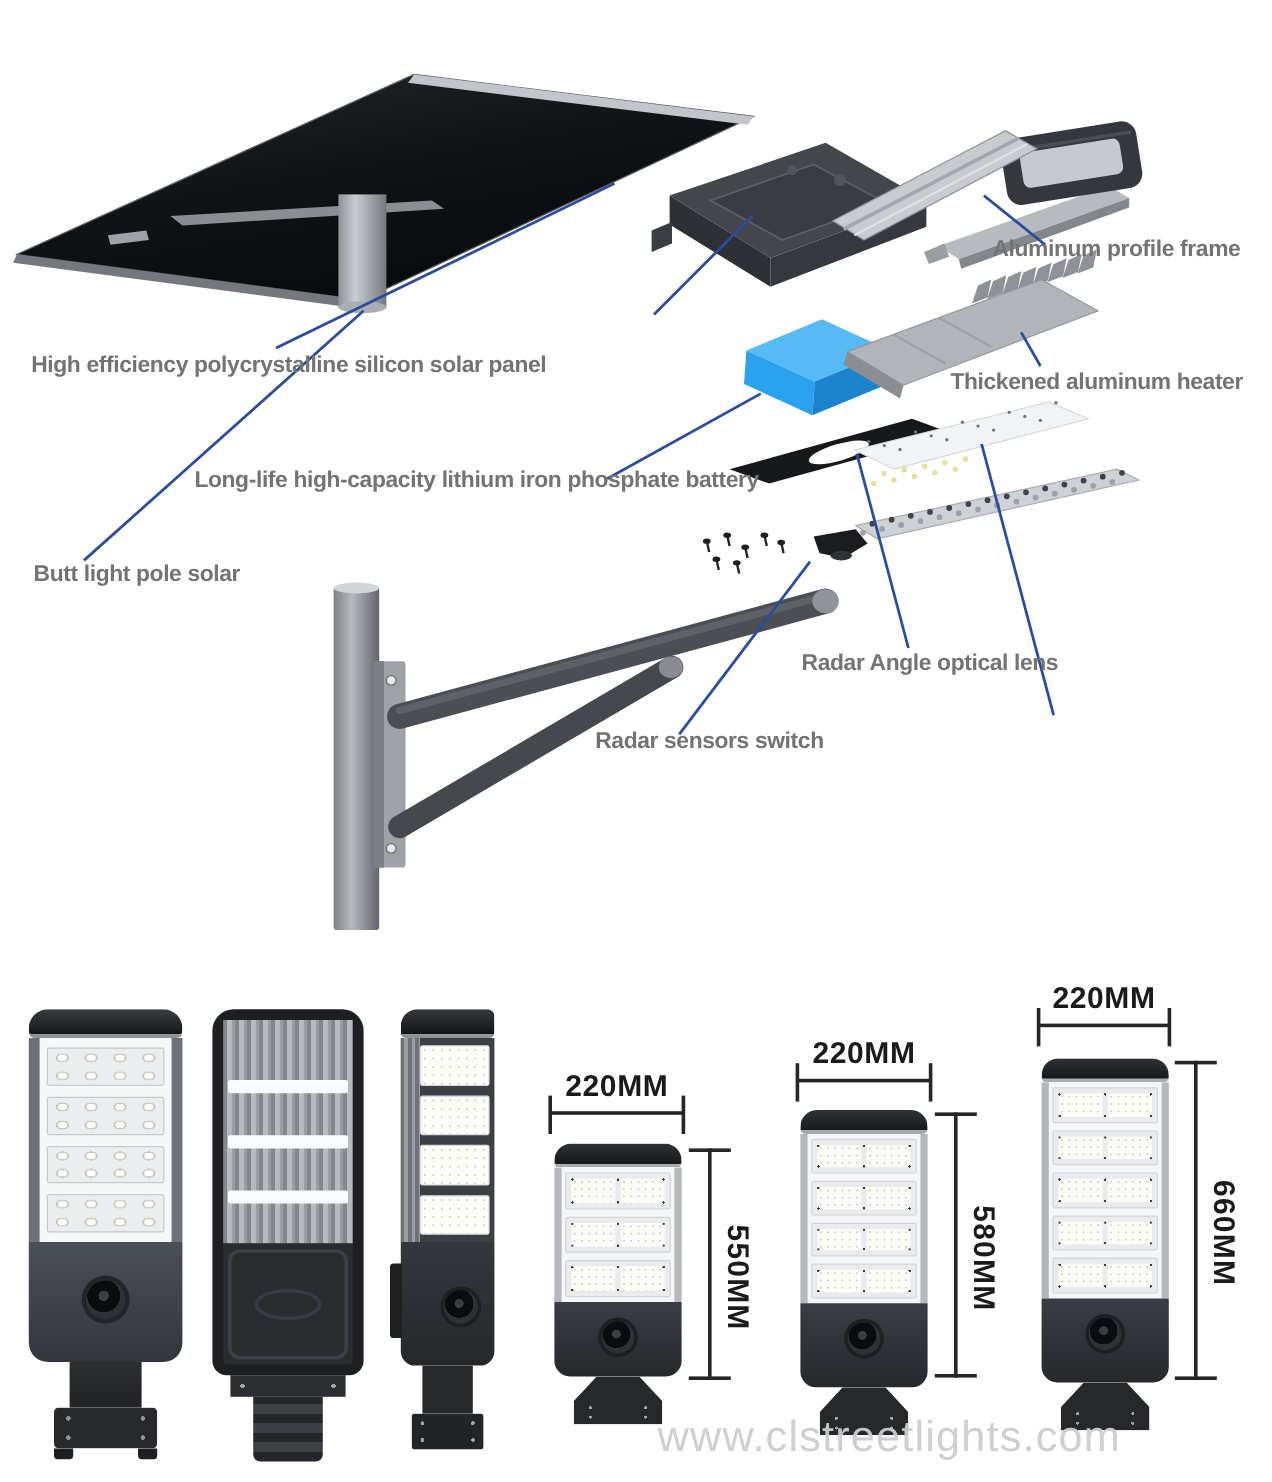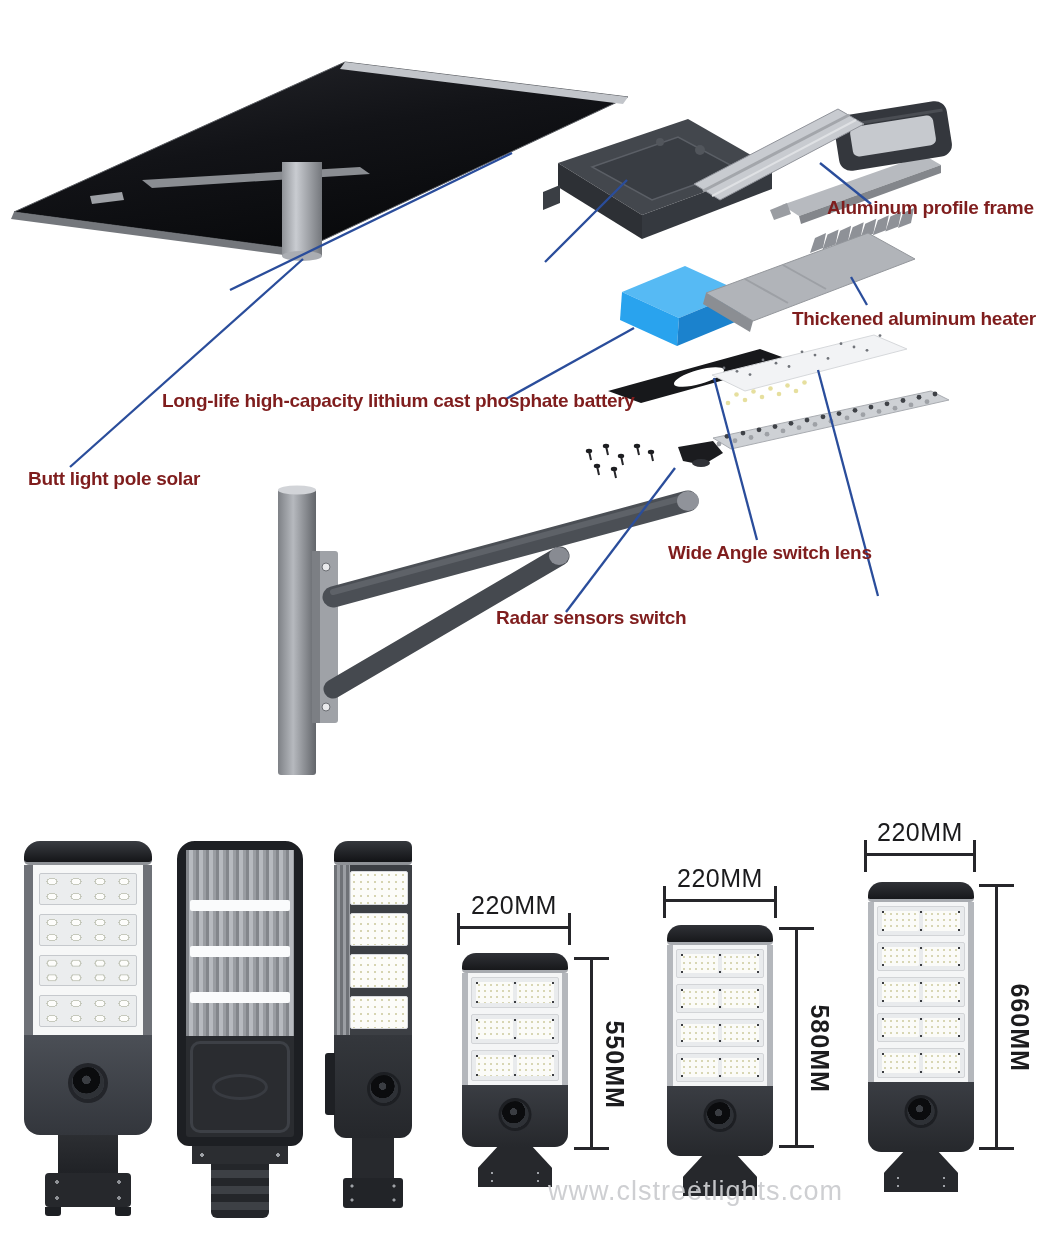--- a/index.html
+++ b/index.html
@@ -2,21 +2,21 @@
 <html><head>
 <meta charset="utf-8">
 <style>
   * { box-sizing: border-box; margin: 0; padding: 0; }
   html,body { background:#fff; }
   body { font-family: "Liberation Sans", sans-serif; }
   #stage { position:relative; width:1060px; height:1235px; background:#ffffff; overflow:hidden; margin:0 auto; }
   #exploded { position:absolute; left:0; top:0; }
 
   
-  .lbl { position:absolute; font-size:19px; font-weight:600; color:#7f1d1d; letter-spacing:-0.3px; white-space:nowrap; z-index:3; }
+  .lbl { position:absolute; font-size:19px; font-weight:600; color:#737373; letter-spacing:-0.3px; white-space:nowrap; z-index:3; }
 
   
   .plamp,.blamp,.slamp,.dlamp { position:absolute; z-index:1; }
   .pcap { height:24px; background:linear-gradient(#3a3d42,#141518); border-radius:16px 16px 5px 5px; border-bottom:3px solid #8e9196; }
   .pbody { display:flex; flex-direction:column; gap:9px; padding:8px 0; background:#f6f7f7;
            border-left:9px solid #6e7177; border-right:9px solid #6e7177; }
   .pmodule { flex:1; margin:0 6px; background-color:#ebedee; border:1px solid #c6c9cd; border-radius:2px;
              background-image: radial-gradient(ellipse 9px 6px at 50% 50%, #fdfdfb 0 44%, #c6c9bd 45% 62%, rgba(0,0,0,0) 63%);
              background-size:25% 50%; }
   .phousing { background:linear-gradient(#4b4f56,#33363c); border-radius:0 0 16px 16px; position:relative; }
@@ -88,32 +88,32 @@
   .dtail { margin:0 auto; width:74px; height:40px; background:#26282c;
            clip-path:polygon(26% 0,74% 0,100% 52%,100% 100%,0 100%,0 52%); position:relative;
            background-image:
              radial-gradient(circle 2px at 14px 26px,#9fa2a7 60%,transparent 66%),
              radial-gradient(circle 2px at calc(100% - 14px) 26px,#9fa2a7 60%,transparent 66%),
              radial-gradient(circle 2px at 14px calc(100% - 6px),#9fa2a7 60%,transparent 66%),
              radial-gradient(circle 2px at calc(100% - 14px) calc(100% - 6px),#9fa2a7 60%,transparent 66%); }
 
   
   .hdim { position:absolute; z-index:2; }
-  .hlabel { font-size:25px; font-weight:400; color:#1b1b1d; text-align:center; margin-bottom:6px; letter-spacing:0.5px; }
+  .hlabel { font-size:25px; font-weight:700; color:#1b1b1d; text-align:center; margin-bottom:6px; letter-spacing:0.5px; }
   .hline { position:relative; height:0; border-top:3px solid #26262a; }
   .hline::before,.hline::after { content:""; position:absolute; top:-16px; width:3px; height:32px; background:#26262a; }
   .hline::before { left:-1px; } .hline::after { right:-1px; }
   .vdim { position:absolute; width:36px; z-index:2; }
   .vline { position:absolute; left:16px; top:0; bottom:0; width:3px; background:#26262a; }
   .vline::before,.vline::after { content:""; position:absolute; left:-16px; width:35px; height:3px; background:#26262a; }
   .vline::before { top:0; } .vline::after { bottom:0; }
   .vlabel { position:absolute; left:26px; top:50%; transform:translateY(-38%); writing-mode:vertical-rl;
             font-size:25px; font-weight:700; color:#1b1b1d; letter-spacing:1px; white-space:nowrap; }
 
-  .watermark { position:absolute; left:548px; top:1176px; font-size:27px; font-weight:400;
+  .watermark { position:absolute; left:548px; top:1176px; font-size:36px; font-weight:400;
                color:rgba(203,204,208,0.95); letter-spacing:1px; z-index:6; white-space:nowrap; }
 </style>
 </head>
 <body>
 
 <div id="stage">
 
   <svg id="exploded" width="1060" height="810" viewBox="0 0 1060 810">
     <defs>
       <linearGradient id="gPanel" x1="0" y1="0" x2="0.55" y2="1">
@@ -304,25 +304,26 @@
       <line x1="871" y1="204" x2="820" y2="163"></line>
       <line x1="867" y1="305" x2="851" y2="277"></line>
       <line x1="506" y1="399" x2="634" y2="328"></line>
       <line x1="70" y1="467" x2="303" y2="259"></line>
       <line x1="757" y1="540" x2="714" y2="378"></line>
       <line x1="566" y1="612" x2="675" y2="468"></line>
       <line x1="878" y1="596" x2="818" y2="370"></line>
     </g>
   </svg>
 
+  <div class="lbl" style="left:26px;top:294px">High efficiency polycrystalline silicon solar panel</div>
   <div class="lbl" style="left:827px;top:197px">Aluminum profile frame</div>
   <div class="lbl" style="left:792px;top:308px">Thickened aluminum heater</div>
-  <div class="lbl" style="left:162px;top:390px">Long-life high-capacity lithium cast phosphate battery</div>
+  <div class="lbl" style="left:162px;top:390px">Long-life high-capacity lithium iron phosphate battery</div>
   <div class="lbl" style="left:28px;top:468px">Butt light pole solar</div>
-  <div class="lbl" style="left:668px;top:542px">Wide Angle switch lens</div>
+  <div class="lbl" style="left:668px;top:542px">Radar Angle optical lens</div>
   <div class="lbl" style="left:496px;top:607px">Radar sensors switch</div>
 
   <div class="plamp" style="left:24px;top:841px;width:128px">
     <div class="pcap"></div>
     <div class="pbody" style="height:170px">
         <div class="pmodule"></div>
         <div class="pmodule"></div>
         <div class="pmodule"></div>
         <div class="pmodule"></div>
       </div>

